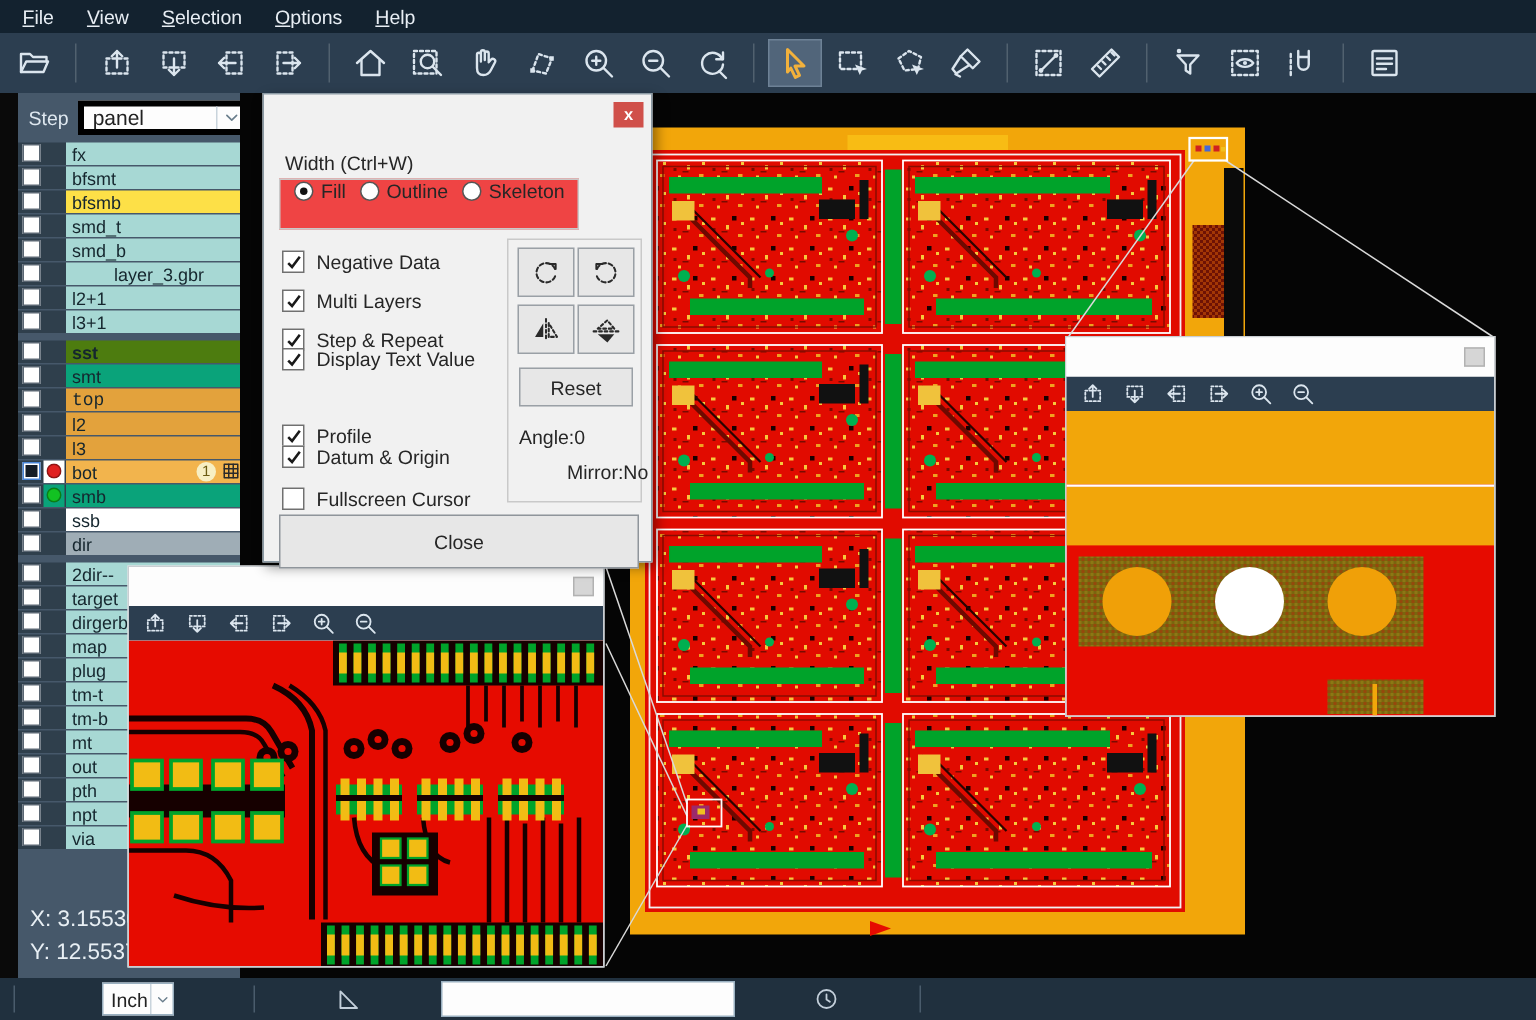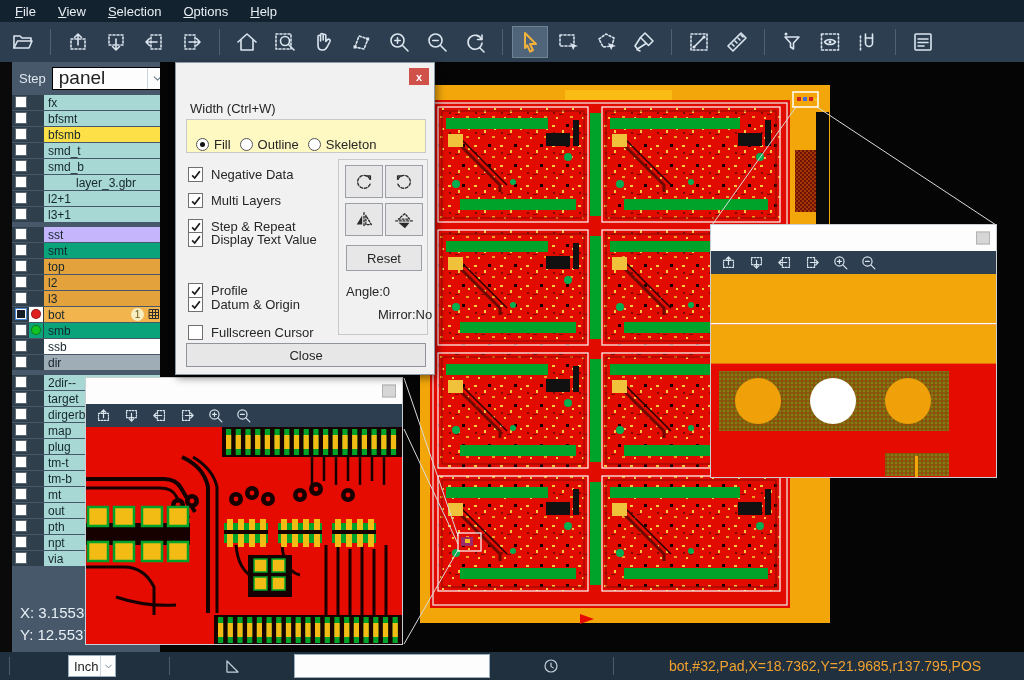--- a/index.html
+++ b/index.html
@@ -20,22 +20,22 @@
     background:#2c3e50; display:flex; align-items:center; padding-left:4px; }
   .tbtn { width:36px; height:32px; display:flex; align-items:center; justify-content:center;
     color:#dbe5ee; margin:0 1px; border:1px solid transparent; }
   .tbtn.active { background:#51657a; border:1px solid #6e8296; color:#f2b13c; }
   .tdiv { width:1px; height:26px; background:#51616f; margin:0 8px; }
   
   .sidebar { position:absolute; left:0; top:62px; width:160px; height:590px; background:#46586a;margin-left:12px; }
   .step-row { position:absolute; left:0; top:0; width:160px; height:32px;
     display:flex; align-items:center; }
   .step-label { color:#dfe8f0; font-size:13px; margin:0 6px 0 7px; }
-  .step-select { flex:1; height:23px; margin-right:4px; background:#fdfdfd; border:1px solid #000000;
-    display:flex; align-items:center; font-size:19px; color:#222; padding-left:6px; }
+  .step-select { flex:1; height:23px; margin-right:4px; background:#fdfdfd; border:4px solid #000000;
+    display:flex; align-items:center; font-size:14px; color:#222; padding-left:6px; }
   .step-select .chev { margin-left:auto; border-left:1px solid #c9d4dc; width:20px; height:100%;
     display:flex; align-items:center; justify-content:center; color:#6a7e8c; }
   .layer-list { position:absolute; left:0; top:33px; width:160px; }
   .lgroup { margin-bottom:5px; }
   .lrow { display:flex; align-items:stretch; height:15px; margin-bottom:1px; position:relative; }
   .lgut { width:32px; background:#2f3f4c; position:relative; flex:none; }
   .lcheck { position:absolute; left:3px; top:1px; width:12px; height:12px; background:#fff;
     border:1px solid #5a6672; }
   .lcheck.checked { border:1px solid #4a86d8; background:#fff; }
   .lcheck.checked::after { content:""; position:absolute; left:1px; top:1px; right:1px; bottom:1px; background:#141c26; }
@@ -60,38 +60,38 @@
   .pcontent { display:block; }
   
   .dialog { position:absolute; left:175px; top:62px; width:260px; height:313px; z-index:30;
     background:#f1f1f1; border:1px solid #8b9aa4; box-shadow:2px 3px 8px rgba(0,0,0,.45);
     font-size:13px; color:#262626; }
   .dtitle { position:absolute; left:0; top:0; width:100%; height:28px; display:flex; align-items:center;
     padding-left:13px; font-size:13px; color:#333; }
   .dclose { position:absolute; right:5px; top:5px; width:20px; height:17px; background:#d0504a;
     color:#fff; font-size:11px; font-weight:bold; display:flex; align-items:center; justify-content:center; }
   .dlabel { position:absolute; left:14px; top:38px; }
-  .radiobox { position:absolute; left:10px; top:56px; width:240px; height:34px; background:#fef9c3;
-    border:1px solid #c9c9c9; display:flex; align-items:flex-end; }
+  .radiobox { position:absolute; left:10px; top:56px; width:200px; height:34px; background:#ef4444;
+    border:1px solid #c9c9c9; display:flex; align-items:flex-start; }
   .radio { display:flex; align-items:center; margin-left:9px; }
   .radio .rc { width:13px; height:13px; border-radius:50%; border:1px solid #555; background:#fff;
     margin-right:5px; position:relative; flex:none; }
   .radio.sel .rc::after { content:""; position:absolute; left:3px; top:3px; width:5px; height:5px;
     border-radius:50%; background:#111; }
   .dcheckrow { position:absolute; left:12px; display:flex; align-items:center; }
   .dcheckrow .cb { width:15px; height:15px; background:#fff; border:1px solid #707070; margin-right:8px;
     display:flex; align-items:center; justify-content:center; flex:none; }
   .rpanel { position:absolute; left:162px; top:96px; width:90px; height:176px; border:1px solid #c9c9c9;
     background:#f1f1f1; }
   .xbtn { position:absolute; width:38px; height:33px; background:#e7e7e7; border:1px solid #9aa0a6;
     display:flex; align-items:center; justify-content:center; color:#2a2a2a; }
   .reset { position:absolute; left:7px; top:85px; width:76px; height:26px; background:#e7e7e7;
     border:1px solid #9aa0a6; display:flex; align-items:center; justify-content:center; }
   .rtext { position:absolute; left:7px; font-size:13px; }
-  .dclosebtn { position:absolute; left:10px; top:280px; width:240px; height:24px; background:#e7e7e7;
+  .dclosebtn { position:absolute; left:10px; top:280px; width:240px; height:36px; background:#e7e7e7;
     border:1px solid #8f959b; display:flex; align-items:center; justify-content:center; }
   
   .statusbar { position:absolute; left:0; top:652px; width:1024px; height:28px; background:#20303e;
     display:flex; align-items:center; color:#cfdae4;gap:44px; }
   .ssep { width:1px; height:18px; background:#4a5c6c; margin:0 9px; }
   .unit-select { width:48px; height:22px; background:#fdfdfd; border:1px solid #9ab0c0; color:#222;
     font-size:13px; display:flex; align-items:center; padding-left:5px; margin-left:5px; }
   .unit-select .chev { margin-left:auto; border-left:1px solid #c9d4dc; width:15px; height:100%;
     display:flex; align-items:center; justify-content:center; color:#6a7e8c; }
   .cmd-input { width:196px; height:24px; border:1px solid #9ab0c0; background:#fdfdfd; margin:0 8px; 
@@ -346,37 +346,37 @@
             <div class="lbar" style="background: rgb(167, 216, 212);">
               <span>l3+1</span>
             </div>
           </div>
         </div>
         <div class="lgroup">
           <div class="lrow">
             <div class="lgut">
               <div class="lcheck"></div>
             </div>
-            <div class="lbar" style="background: #c4b5fd;">
+            <div class="lbar" style="background: #4d7c0f; font-weight: bold;">
               <span>sst</span>
             </div>
           </div>
           <div class="lrow">
             <div class="lgut">
               <div class="lcheck"></div>
             </div>
             <div class="lbar" style="background: rgb(10, 163, 122);">
               <span>smt</span>
             </div>
           </div>
           <div class="lrow">
             <div class="lgut">
               <div class="lcheck"></div>
             </div>
-            <div class="lbar" style="background: rgb(227, 162, 60);">
+            <div class="lbar" style="background: rgb(227, 162, 60); font-family: Liberation Mono, monospace;">
               <span>top</span>
             </div>
           </div>
           <div class="lrow">
             <div class="lgut">
               <div class="lcheck"></div>
             </div>
             <div class="lbar" style="background: rgb(227, 162, 60);">
               <span>l2</span>
             </div>
@@ -1070,16 +1070,15 @@
         </svg>
       </span>
     <input class="cmd-input" value="" style="">
     <span class="sicon" id="histIcon">
         <svg viewBox="0 0 24 24" width="18" height="18" fill="none" stroke="currentColor" stroke-width="1.6" stroke-linecap="round" stroke-linejoin="round">
           <circle cx="12" cy="12" r="8"></circle>
           <path d="M12 8v4.5l3 2"></path>
         </svg>
       </span>
     <div class="ssep"></div>
-    <span class="smsg">bot,#32,Pad,X=18.7362,Y=21.9685,r137.795,POS</span>
   </div>
 
 </div>
 
 </body></html>

